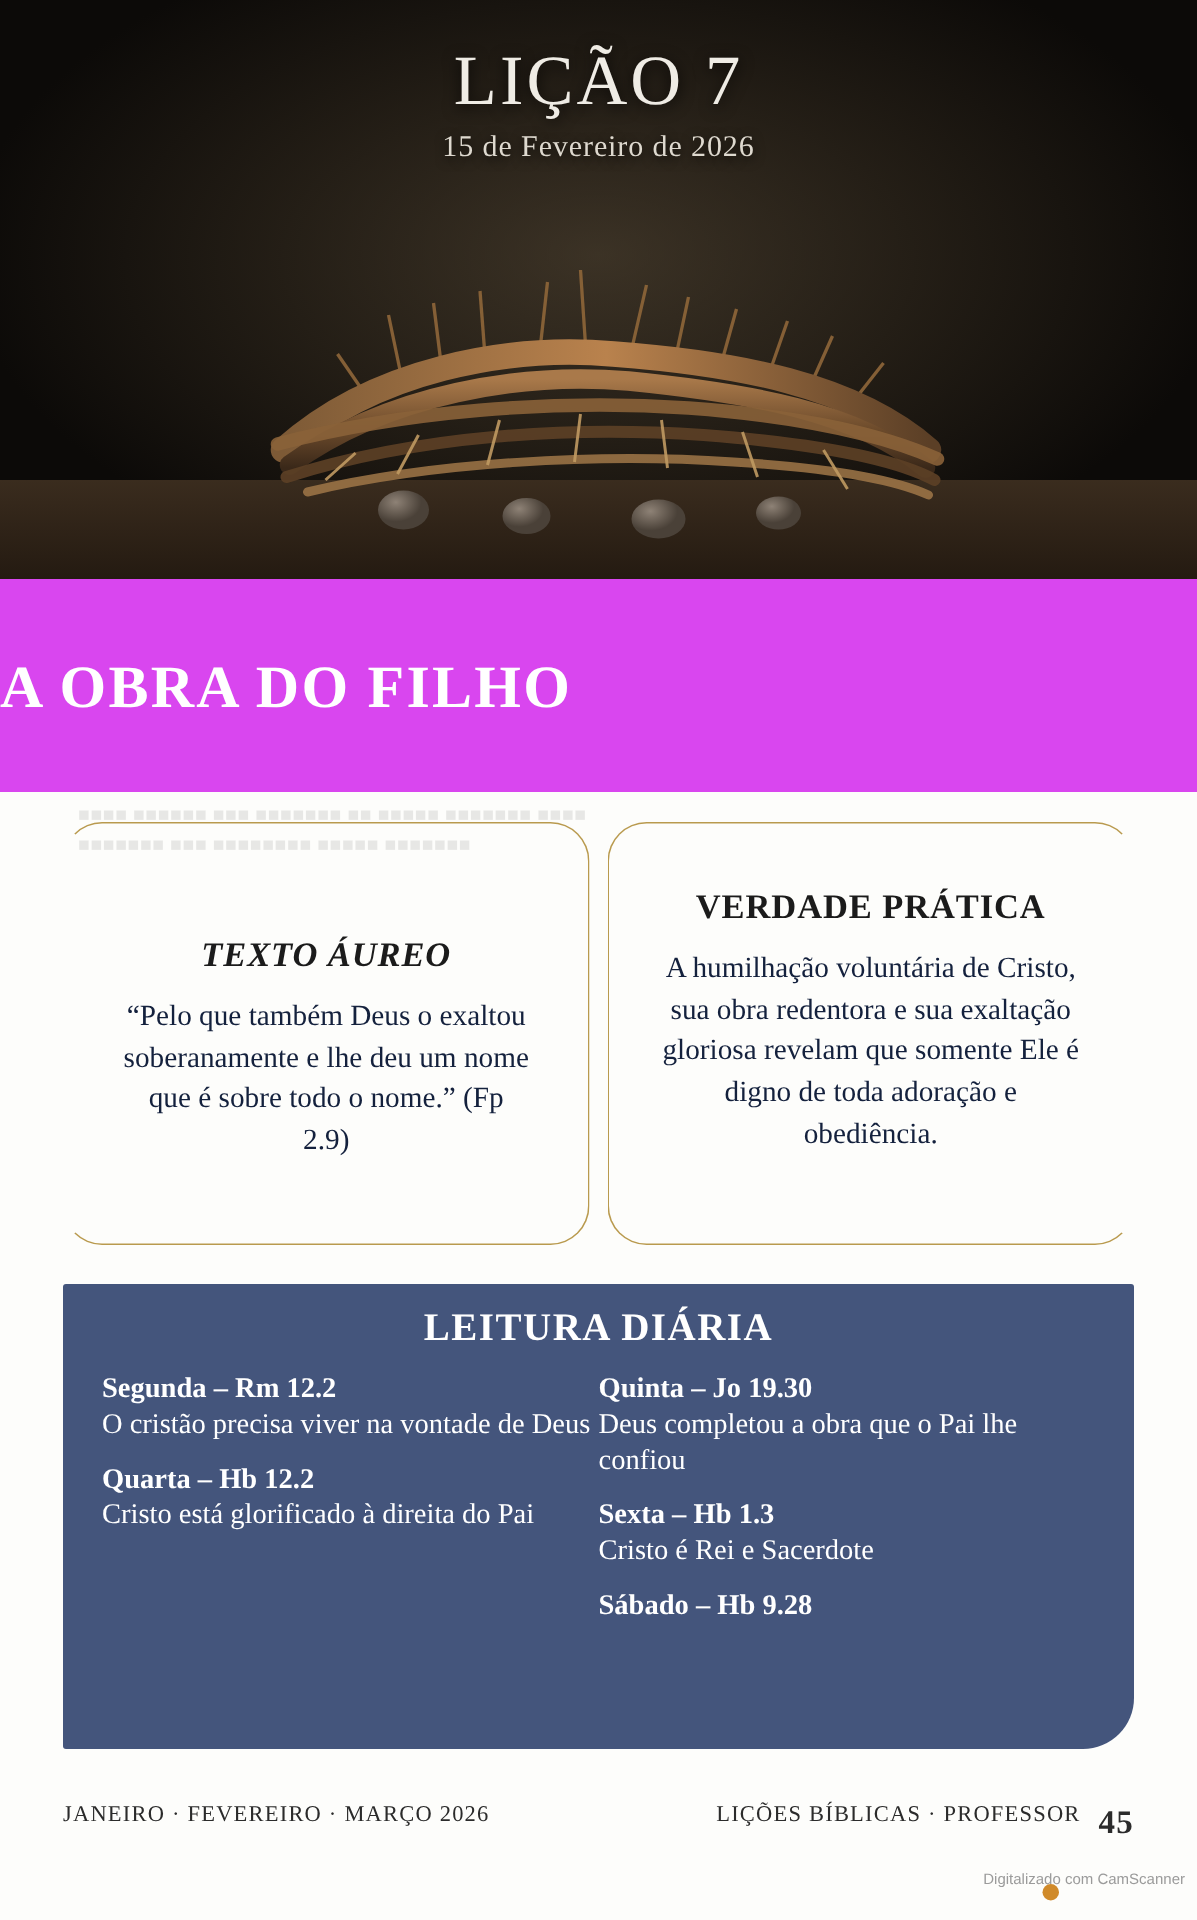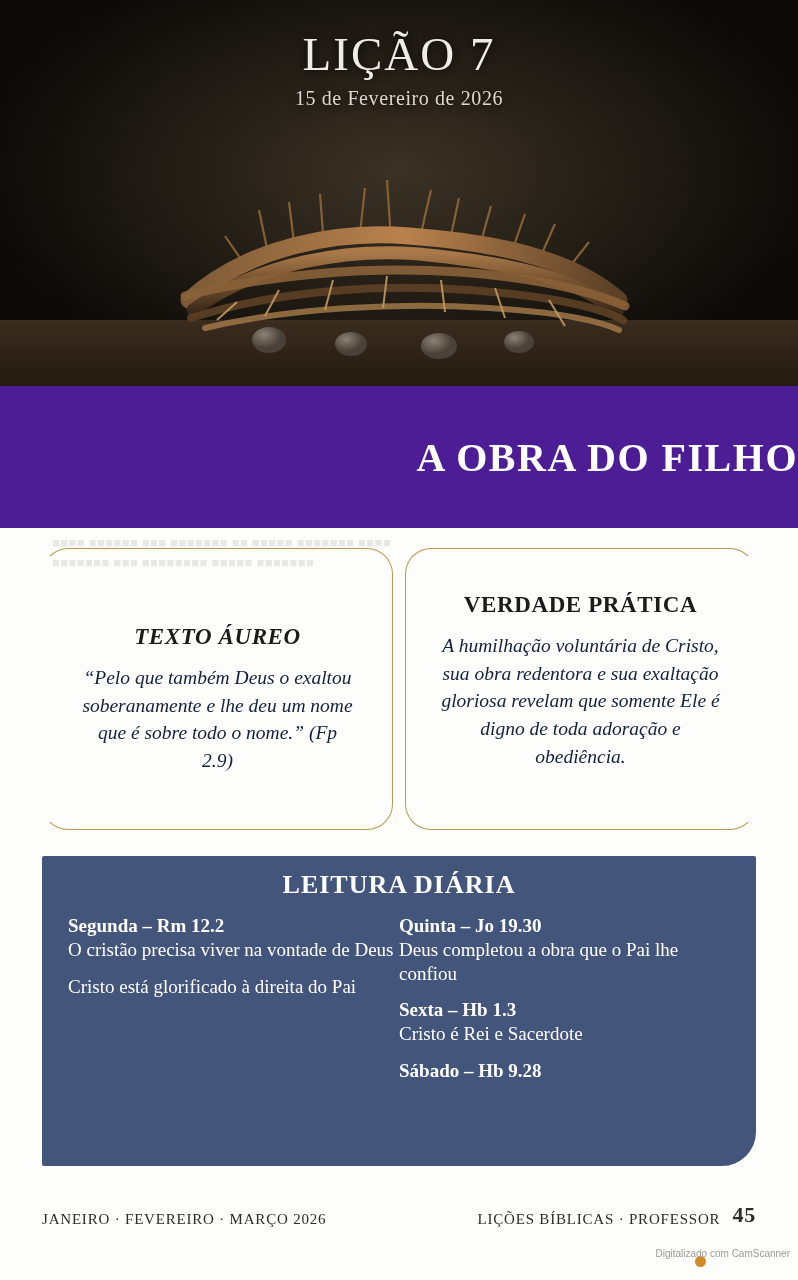--- a/index.html
+++ b/index.html
@@ -77,24 +77,24 @@
   }
   .crown svg { display: block; }
 
   
   .title-bar {
     position: absolute;
     left: 0;
     top: 386px;
     width: 798px;
     height: 142px;
-    background: #4c1d95;
+    background: #d946ef;
     display: flex;
     align-items: center;
-    justify-content: flex-end;
+    justify-content: flex-start;
   }
   .title-bar-inner {
     color: #ffffff;
     font-size: 40px;
     font-weight: bold;
     letter-spacing: 1.5px;
     text-align: center;
   }
 
   
@@ -134,21 +134,20 @@
     font-weight: bold;
     letter-spacing: 0.6px;
     color: #1b1b1b;
   }
   .box.left h2 { margin-top: 50px; font-style: italic; }
   .box.right h2 { margin-top: 18px; }
   .box p {
     margin: 0;
     font-size: 19.5px;
     line-height: 1.42;
-    font-style: italic;
     color: #14213d;
   }
   .box.left p { padding: 0 14px; }
   .box.right p { padding: 0 10px; }
 
   
   .ghost {
     position: absolute;
     left: 52px;
     top: 533px;
@@ -204,21 +203,21 @@
     width: 714px;
     display: flex;
     justify-content: space-between;
     align-items: baseline;
     font-size: 15px;
     letter-spacing: 0.8px;
     color: #2b2b2b;
   }
   .footer-right {
     display: flex;
-    align-items: flex-end;
+    align-items: flex-start;
     gap: 12px;
   }
   .page-number {
     font-size: 22px;
     font-weight: bold;
   }
   .scanner-note {
     position: absolute;
     right: 8px;
     top: 1248px;
@@ -331,20 +330,21 @@
 
   <div class="daily">
     <div class="daily-title">LEITURA DIÁRIA</div>
     <div class="daily-cols">
       <div class="daily-col">
         <div class="reading">
           <div class="reading-ref">Segunda – Rm 12.2</div>
           <div class="reading-desc">O cristão precisa viver na vontade de Deus</div>
         </div>
         <div class="reading">
+          <div class="reading-ref">Quarta – Hb 12.2</div>
           <div class="reading-desc">Cristo está glorificado à direita do Pai</div>
         </div>
       </div>
       <div class="daily-col">
         <div class="reading">
           <div class="reading-ref">Quinta – Jo 19.30</div>
           <div class="reading-desc">Deus completou a obra que o Pai lhe confiou</div>
         </div>
         <div class="reading">
           <div class="reading-ref">Sexta – Hb 1.3</div>

